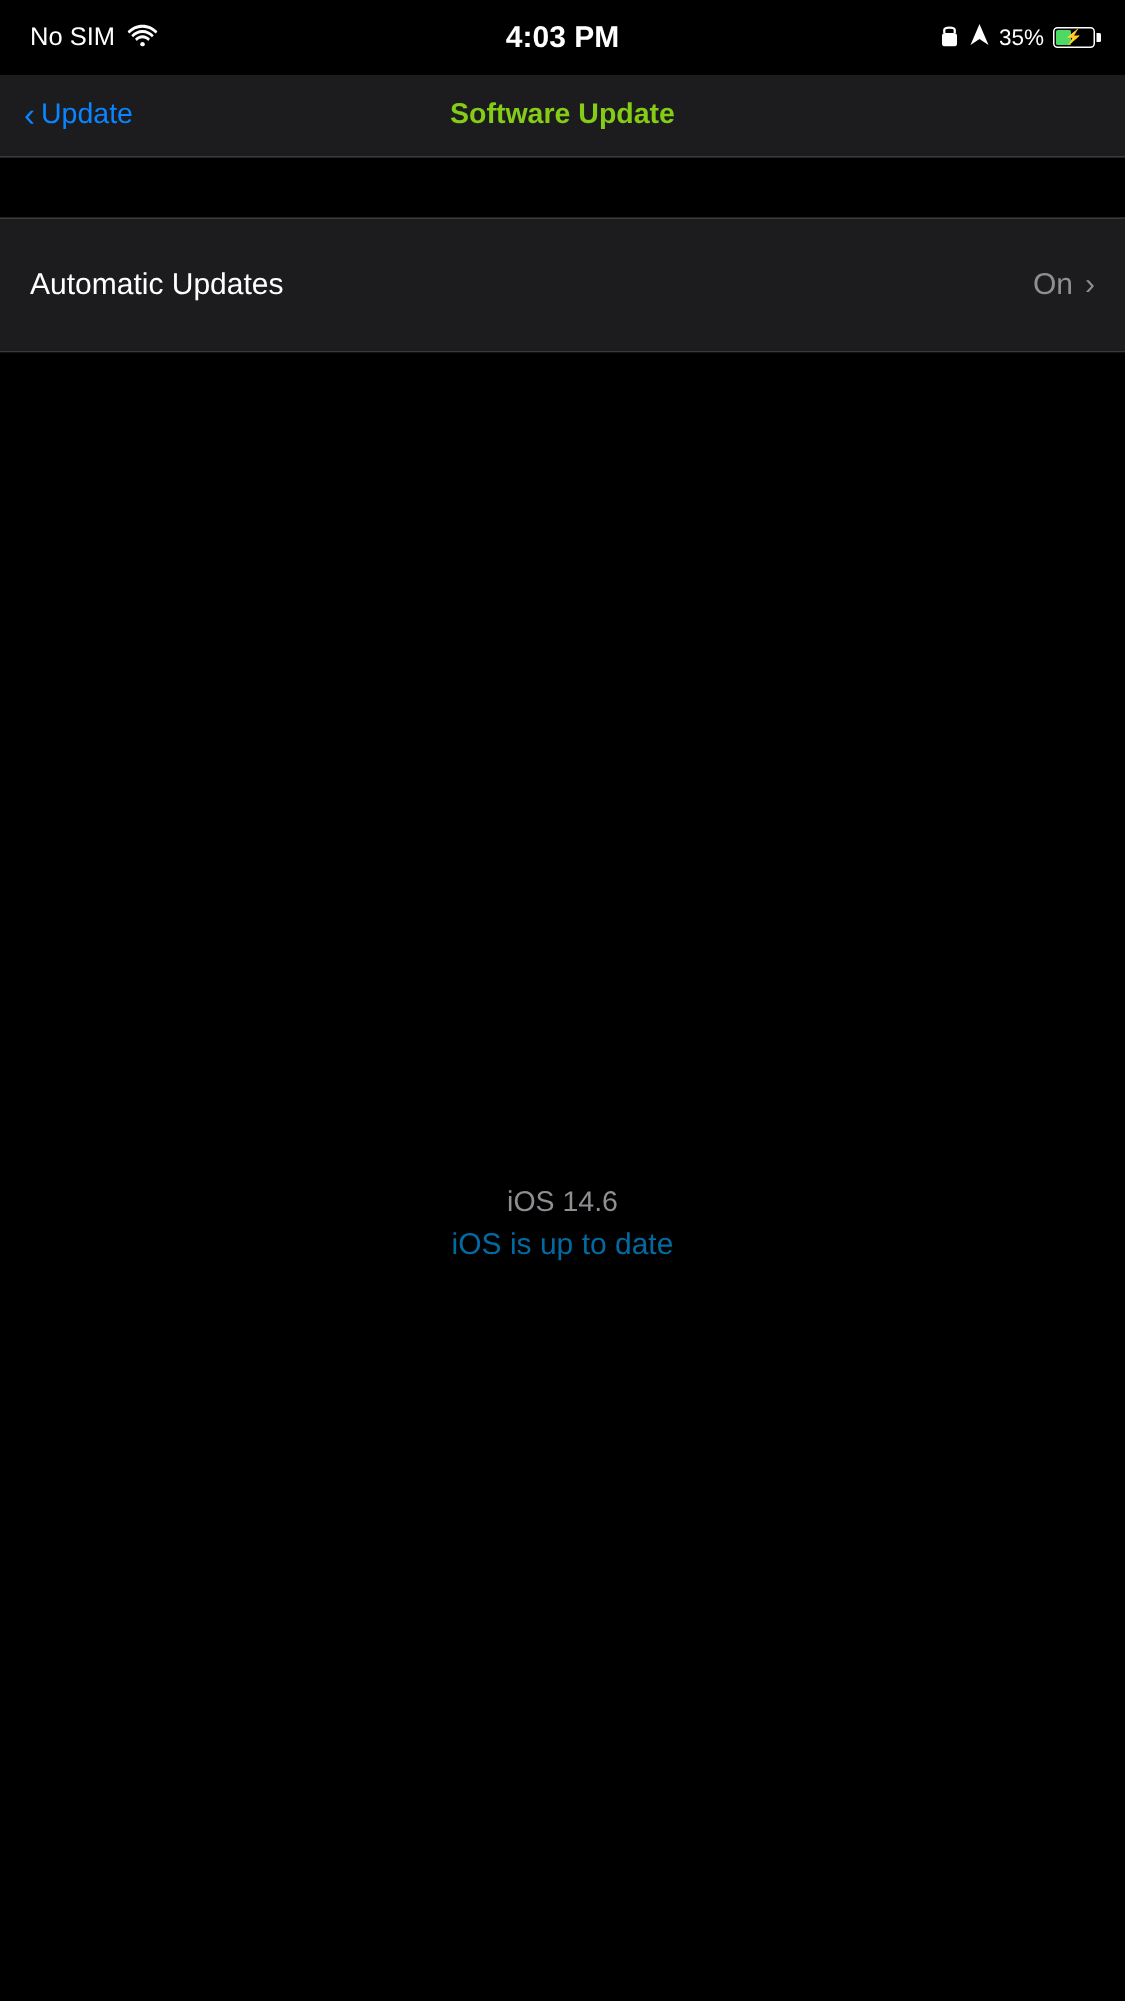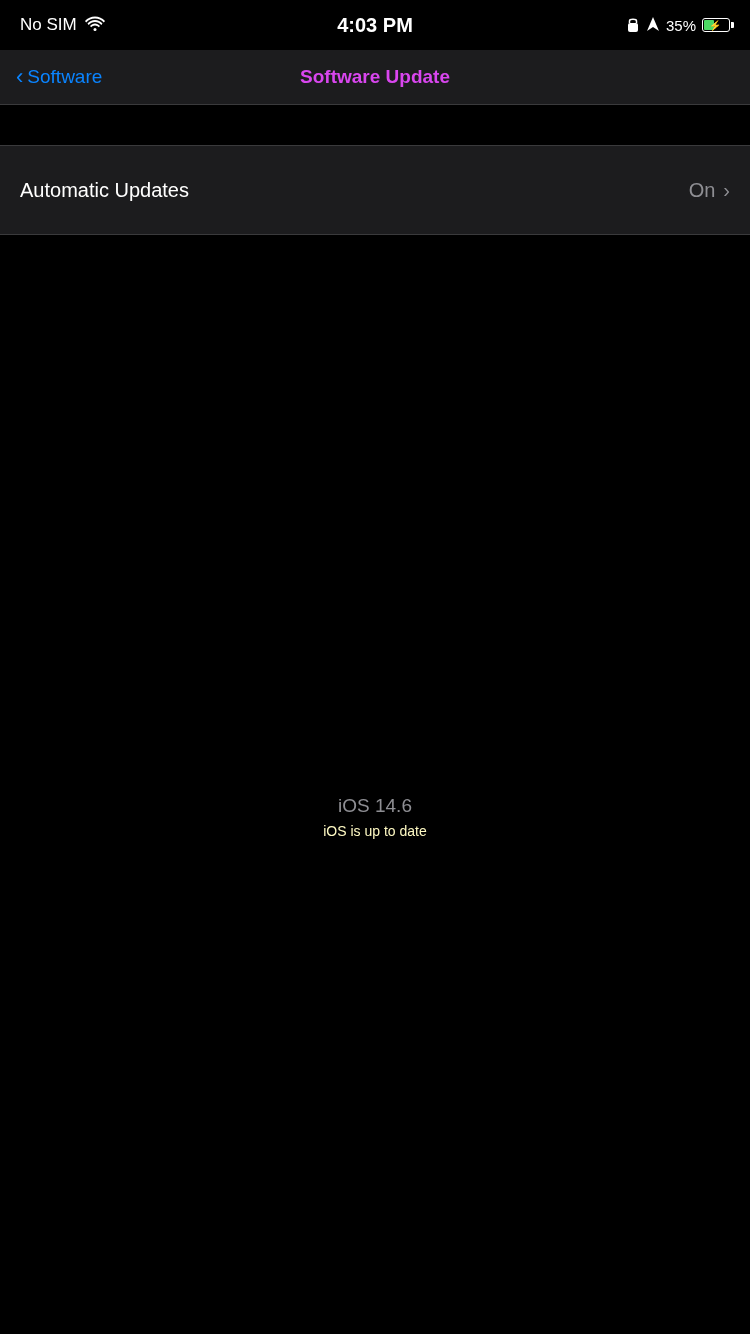--- a/index.html
+++ b/index.html
@@ -121,21 +121,21 @@
       font-size: 22px;
       font-weight: 300;
       line-height: 1;
     }
 
     .back-label {
       font-size: 19px;
     }
 
     .nav-title {
-      color: #d946ef;
+      color: #84cc16;
       font-size: 19px;
       font-weight: 600;
     }
 
     
     .spacer {
       height: 40px;
       background-color: #000000;
     }
 
@@ -185,22 +185,22 @@
     }
 
     .ios-version {
       color: #8e8e93;
       font-size: 19px;
       text-align: center;
       margin-bottom: 6px;
     }
 
     .ios-status {
-      color: #fef9c3;
-      font-size: 14px;
+      color: #0369a1;
+      font-size: 20px;
       text-align: center;
     }
 
     .content-center {
       display: flex;
       flex-direction: column;
       align-items: center;
       justify-content: center;
       height: 100%;
       padding-top: 64px;
@@ -240,21 +240,21 @@
     <div class="battery-icon">
       <div class="battery-fill"></div>
       <span class="bolt-icon">⚡</span>
     </div>
   </div>
 </div>
 
 <div class="nav-bar">
   <div class="back-button">
     <span class="back-chevron">‹</span>
-    <span class="back-label">Software</span>
+    <span class="back-label">Update</span>
   </div>
   <span class="nav-title">Software Update</span>
 </div>
 
 <div class="spacer"></div>
 
 <div class="settings-section">
   <div class="settings-row">
     <span class="settings-row-label">Automatic Updates</span>
     <div class="settings-row-right">

